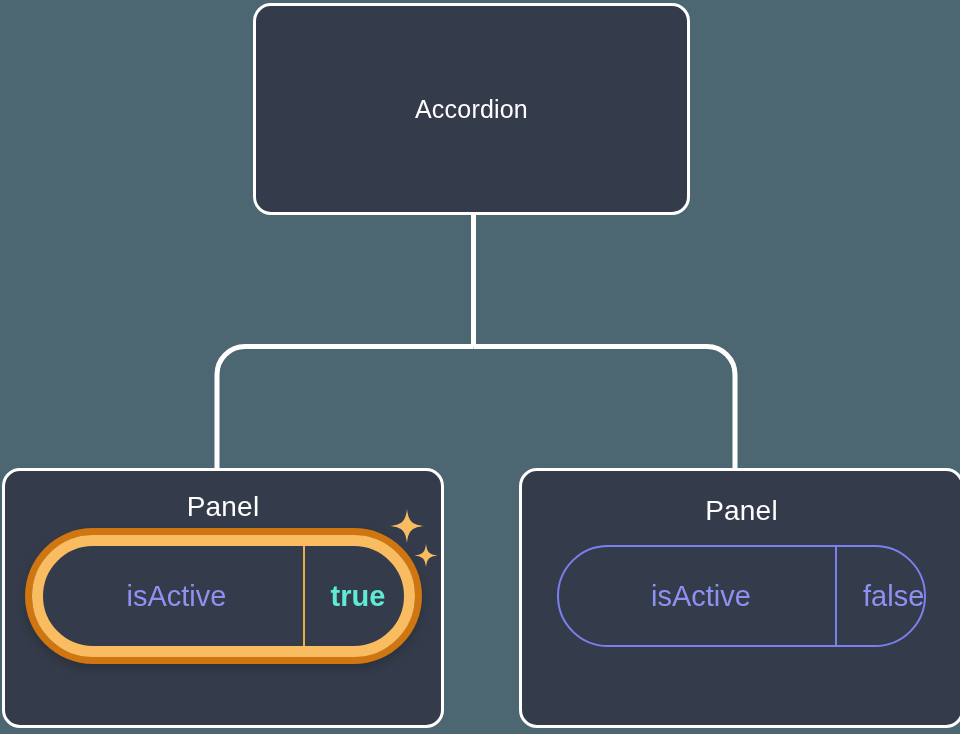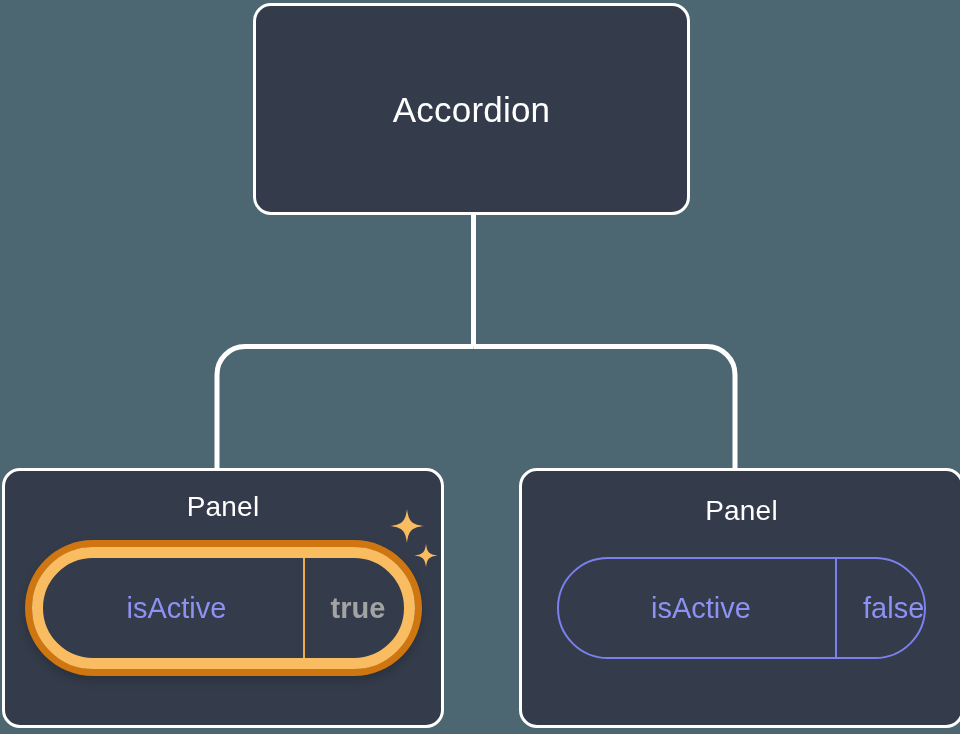--- a/index.html
+++ b/index.html
@@ -65,39 +65,38 @@
   }
 
   .node-title {
     color: #ffffff;
     font-size: 33px;
     font-weight: 400;
     letter-spacing: .2px;
     line-height: 1;
   }
   #node-accordion .node-title {
-    font-size: 35px;
+    font-size: 25px;
   }
   #node-panel-left .node-title,
   #node-panel-right .node-title {
     font-size: 28px;
   }
 
   
   .pill-wrap {
     position: relative;
     margin-top: 20px;
   }
   .pill {
     box-sizing: border-box;
     display: flex;
     align-items: stretch;
     border-radius: 999px;
     height: 102px;
-    margin-top: 12px;
   }
   .pill-cell {
     display: flex;
     align-items: center;
     justify-content: center;
     font-size: 29px;
     line-height: 1;
     white-space: nowrap;
   }
   .pill-key   { padding: 0 26px 0 34px; }
@@ -120,21 +119,21 @@
     width: 383px;
     height: 122px;
     box-shadow: 0 0 0 7px #cf7611, 0 5px 10px 7px rgba(0,0,0,.18);
   }
   .pill.highlighted .pill-cell { color: #8d92f2; }
   .pill.highlighted .pill-key   { flex: 0 0 200px; color: #8d92f2; }
   .pill.highlighted .pill-value {
     flex: 1 1 auto;
     border-left: 2px solid #f0ab48;
     font-weight: bold;
-    color: #a3a3a3;
+    color: #5eead4;
   }
 
   
   .sparkles {
     position: absolute;
     right: -36px;
     top: -30px;
     width: 70px;
     height: 80px;
     pointer-events: none;

